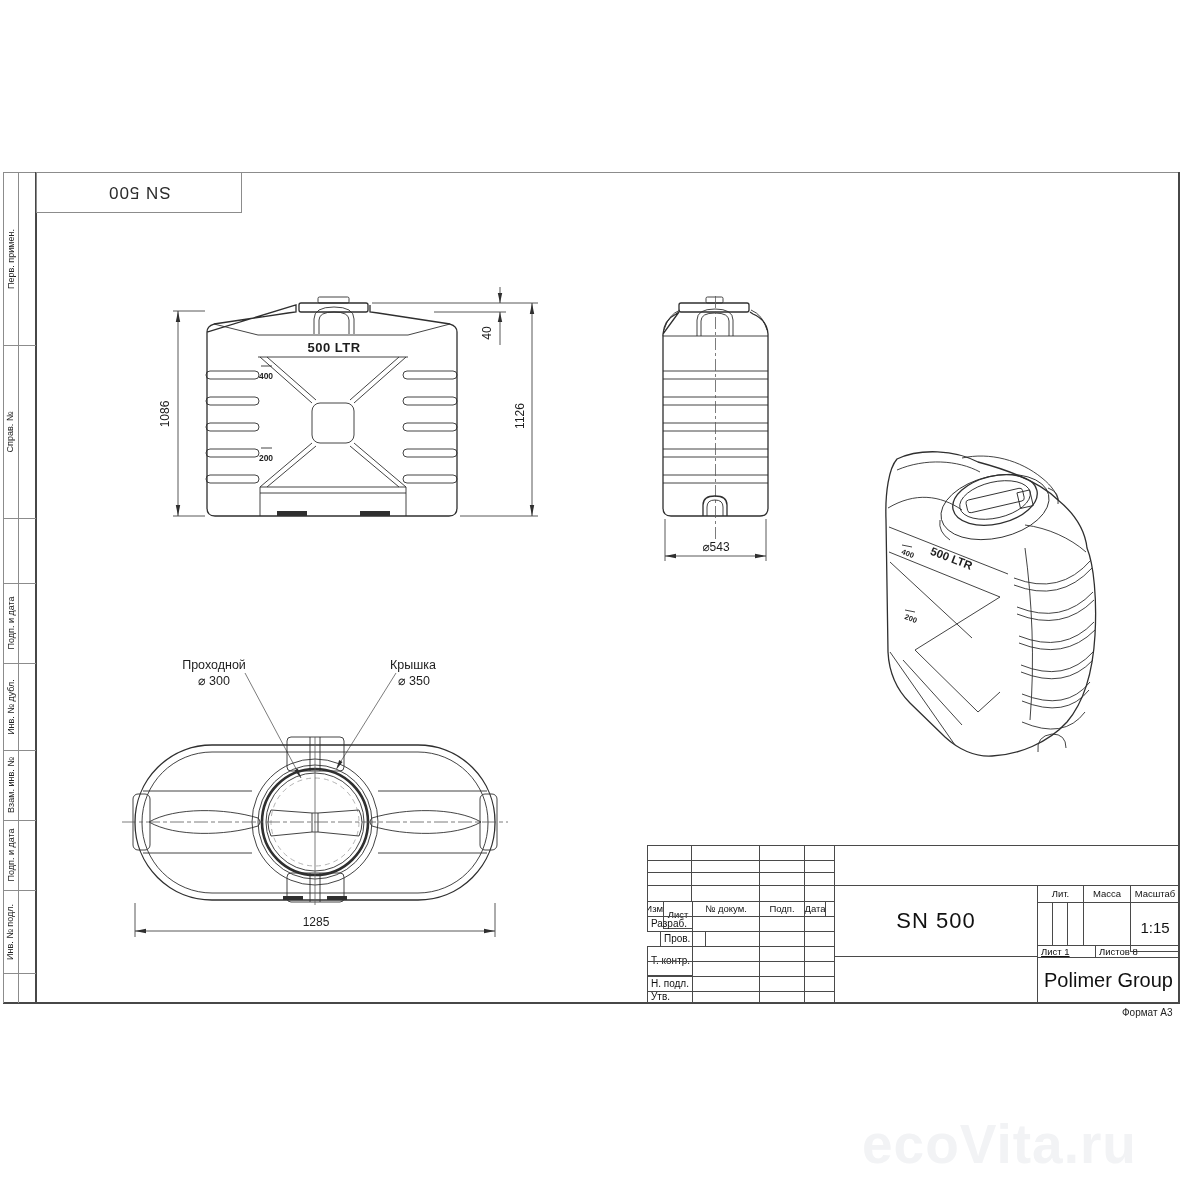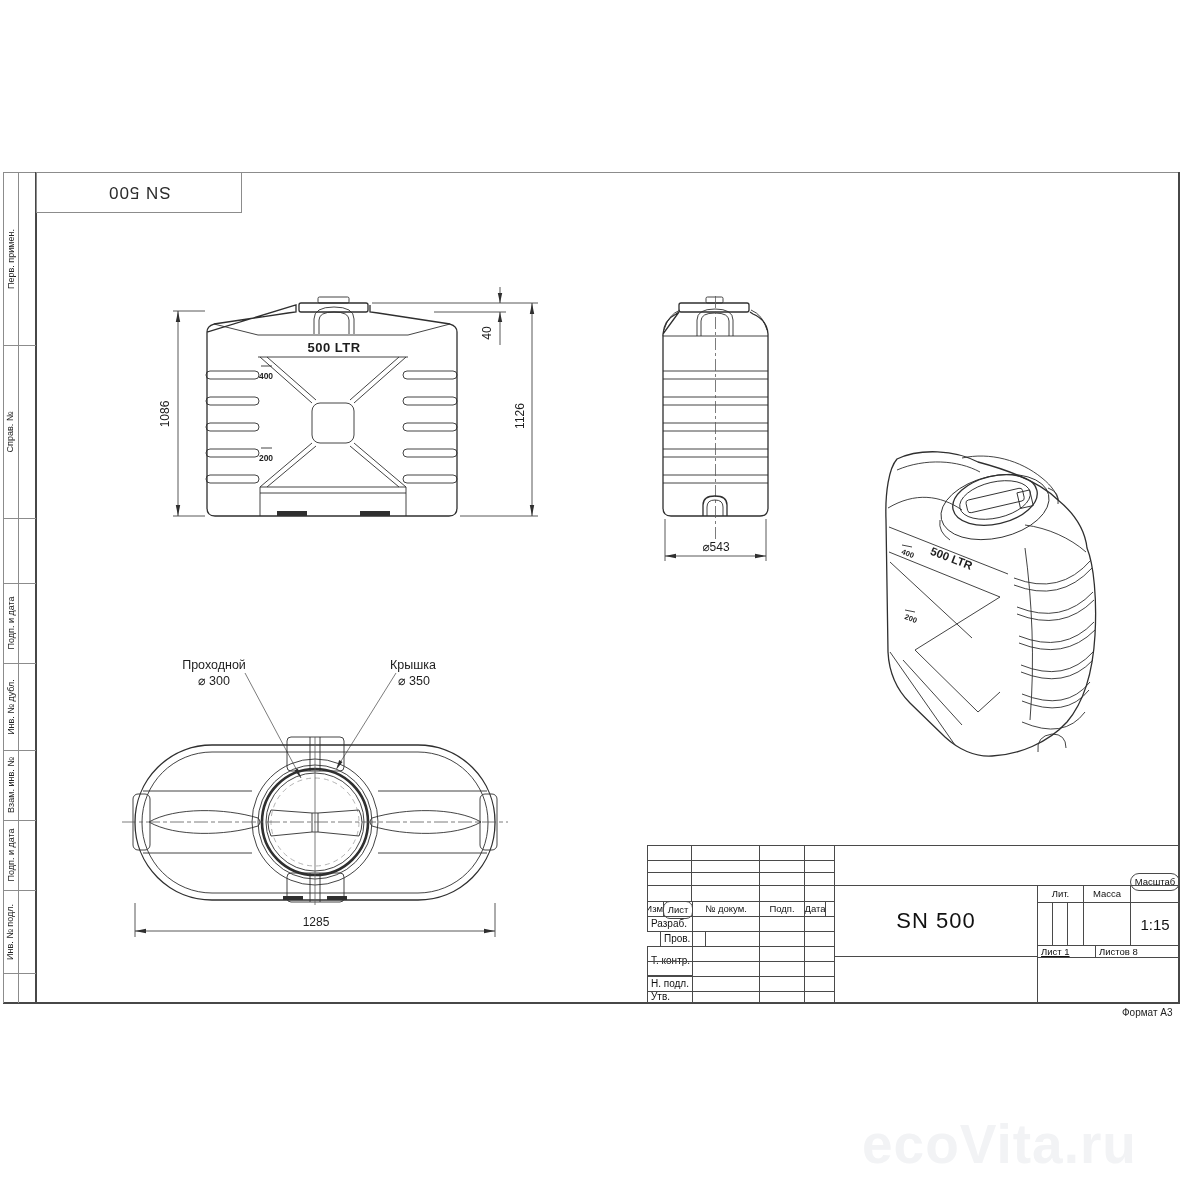--- a/index.html
+++ b/index.html
@@ -309,21 +309,21 @@
   <div class="tb" style="left:0;top:27px;width:45px;height:14px;"></div>
   <div class="tb" style="left:44px;top:27px;width:69px;height:14px;"></div>
   <div class="tb" style="left:112px;top:27px;width:46px;height:14px;"></div>
   <div class="tb" style="left:157px;top:27px;width:31px;height:14px;"></div>
   <div class="tb" style="left:0;top:40px;width:45px;height:17px;"></div>
   <div class="tb" style="left:44px;top:40px;width:69px;height:17px;"></div>
   <div class="tb" style="left:112px;top:40px;width:46px;height:17px;"></div>
   <div class="tb" style="left:157px;top:40px;width:31px;height:17px;"></div>
 
   <div class="tb small" style="left:0;top:56px;width:17px;height:16px;">Изм.</div>
-  <div class="tb small" style="left:16px;top:56px;width:30px;height:18px;border-radius:7px;">Лист</div>
+  <div class="tb small" style="left:16px;top:56px;width:30px;height:28px;">Лист</div>
   <div class="tb small" style="left:45px;top:56px;width:68px;height:16px;">№ докум.</div>
   <div class="tb small" style="left:112px;top:56px;width:46px;height:16px;">Подп.</div>
   <div class="tb small" style="left:157px;top:56px;width:22px;height:16px;">Дата</div>
 
   <div class="tb lab" style="left:0;top:71px;width:46px;height:16px;">Разраб.</div>
   <div class="tb" style="left:45px;top:71px;width:68px;height:16px;"></div>
   <div class="tb" style="left:112px;top:71px;width:46px;height:16px;"></div>
   <div class="tb" style="left:157px;top:71px;width:31px;height:16px;"></div>
   <div class="tb lab" style="left:13px;top:86px;width:46px;height:16px;">Пров.</div>
   <div class="tb" style="left:45px;top:86px;width:68px;height:16px;"></div>
@@ -345,25 +345,26 @@
   <div class="tb" style="left:45px;top:146px;width:68px;height:12px;"></div>
   <div class="tb" style="left:112px;top:146px;width:46px;height:12px;"></div>
   <div class="tb" style="left:157px;top:146px;width:31px;height:12px;"></div>
 
   <div class="tb" style="left:187px;top:0;width:346px;height:41px;"></div>
   <div class="tb big" style="left:187px;top:40px;width:204px;height:72px;">SN 500</div>
   <div class="tb" style="left:187px;top:111px;width:204px;height:47px;"></div>
 
   <div class="tb small" style="left:390px;top:40px;width:47px;height:18px;">Лит.</div>
   <div class="tb small" style="left:436px;top:40px;width:48px;height:18px;">Масса</div>
-  <div class="tb small" style="left:483px;top:28px;width:50px;height:18px;border-radius:9px;">Масштаб</div>
+  <div class="tb small" style="left:483px;top:40px;width:50px;height:18px;">Масштаб</div>
   <div class="tb" style="left:390px;top:57px;width:16px;height:44px;"></div>
   <div class="tb" style="left:405px;top:57px;width:16px;height:44px;"></div>
   <div class="tb" style="left:420px;top:57px;width:17px;height:44px;"></div>
   <div class="tb" style="left:436px;top:57px;width:48px;height:44px;"></div>
-  <div class="tb scale" style="left:483px;top:57px;width:50px;height:44px;">1:15</div>
+  <div class="tb scale" style="left:483px;top:57px;width:50px;height:50px;">1:15</div>
   <div class="tb lab small" style="left:390px;top:100px;width:59px;height:13px;text-decoration:underline;">Лист 1</div>
   <div class="tb lab small" style="left:448px;top:100px;width:85px;height:13px;">Листов 8</div>
+  <div class="tb company" style="left:390px;top:112px;width:143px;height:46px;">Polimer Group</div>
 </div>
 
 <div class="fmt" style="left:1122px;top:1007px;">Формат А3</div>
 
 <div class="watermark">ecoVita.ru</div>
 
 </body></html>

